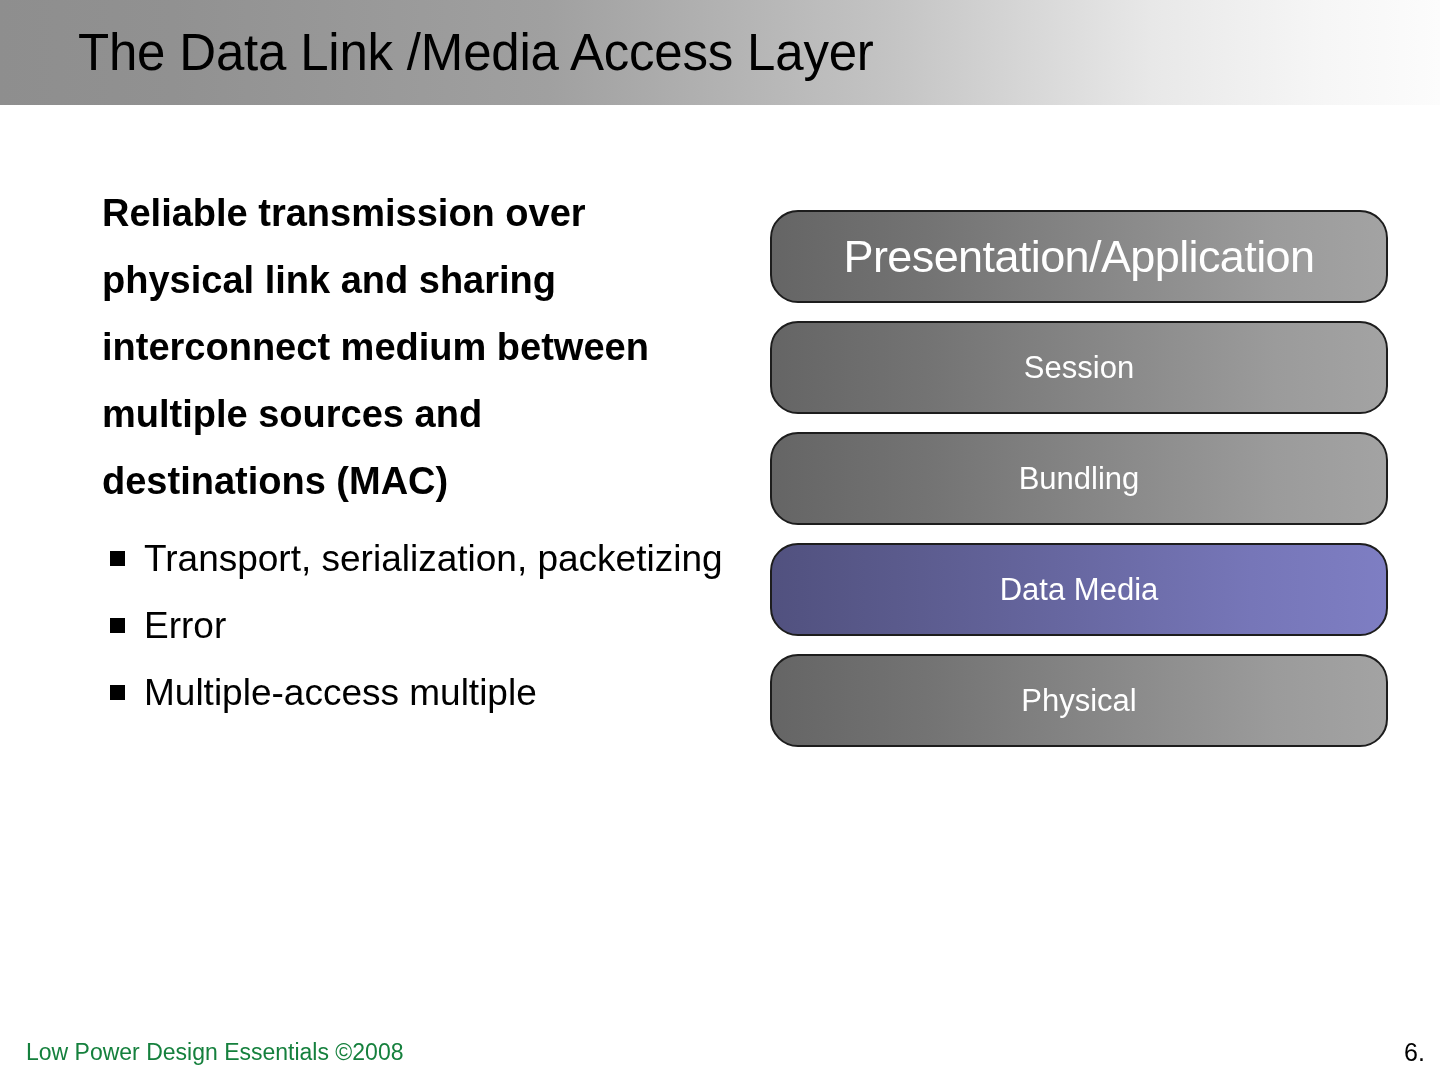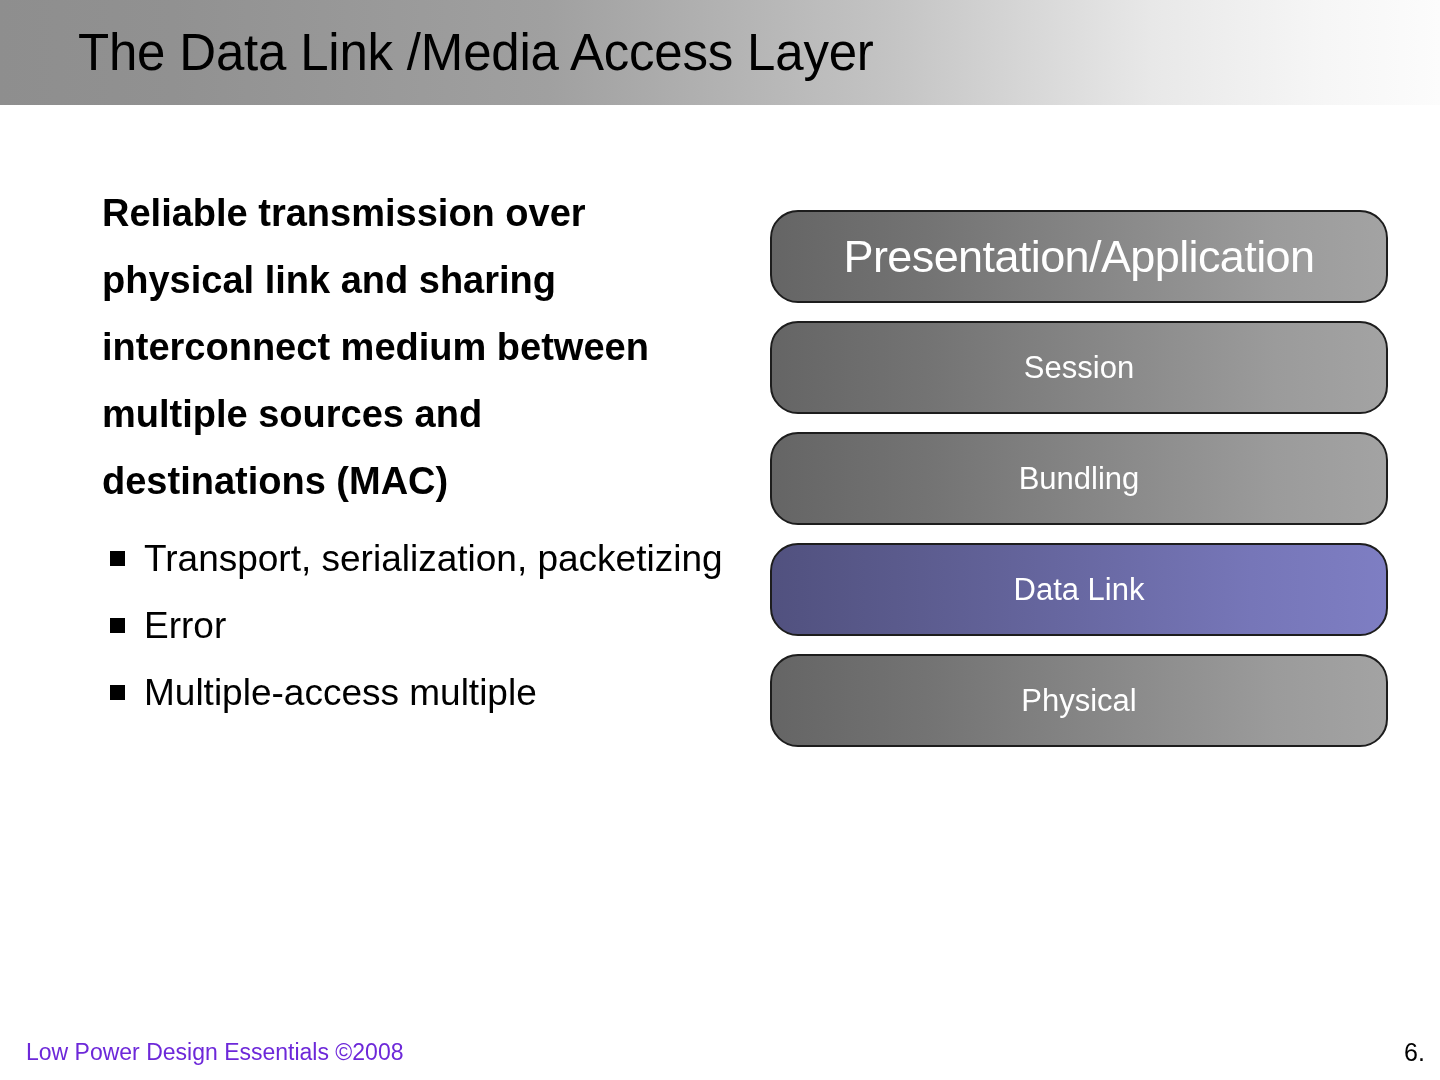--- a/index.html
+++ b/index.html
@@ -117,21 +117,21 @@
     letter-spacing: -0.6px;
   }
 
   
   #footer-left {
     position: absolute;
     left: 26px;
     top: 1037px;
     font-size: 23px;
     line-height: 30px;
-    color: #6d28d9;
+    color: #15803d;
     white-space: nowrap;
   }
   #footer-page {
     position: absolute;
     left: 1404px;
     top: 1037px;
     font-size: 25px;
     line-height: 30px;
     color: #000000;
     white-space: nowrap;
@@ -172,21 +172,21 @@
   <div class="layer-box gray">
     <span class="layer-label">Session</span>
   </div>
 
   <div class="layer-box gray">
     <span class="layer-label">Bundling</span>
   </div>
 
 
   <div class="layer-box highlight">
-    <span class="layer-label">Data Link</span>
+    <span class="layer-label">Data Media</span>
   </div>
 
   <div class="layer-box gray">
     <span class="layer-label">Physical</span>
   </div>
 
 </div>
 
 <div id="footer-left">Low Power Design Essentials ©2008</div>
 <div id="footer-page">6.</div>

